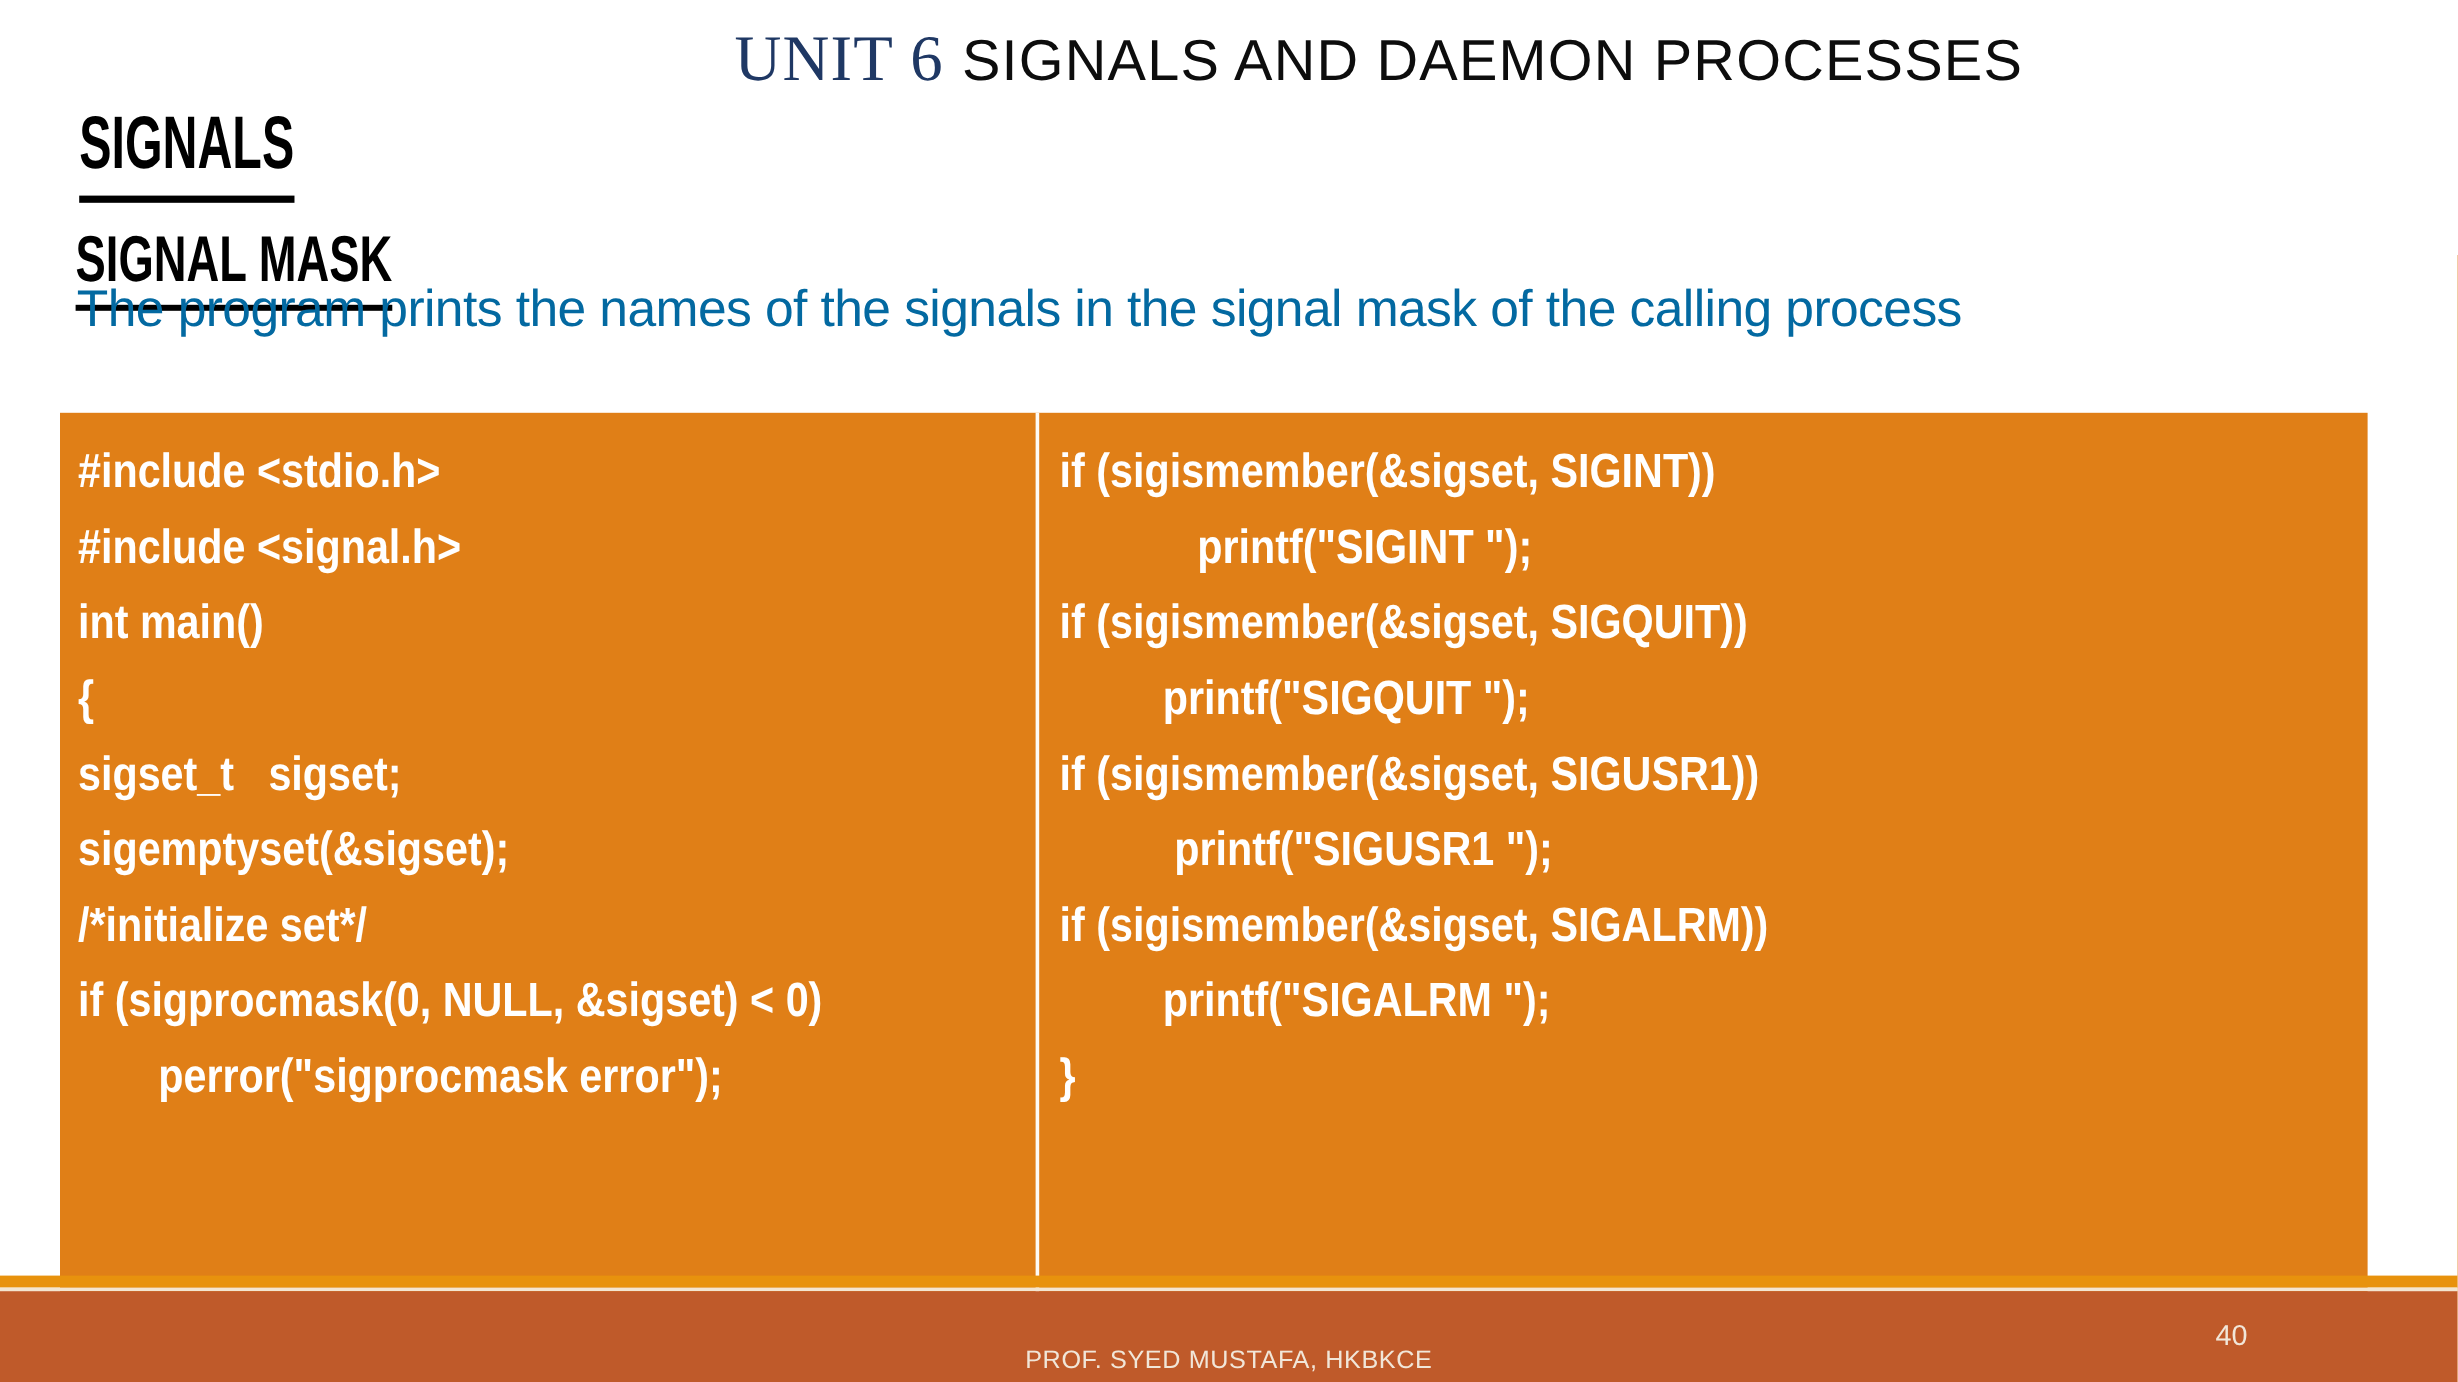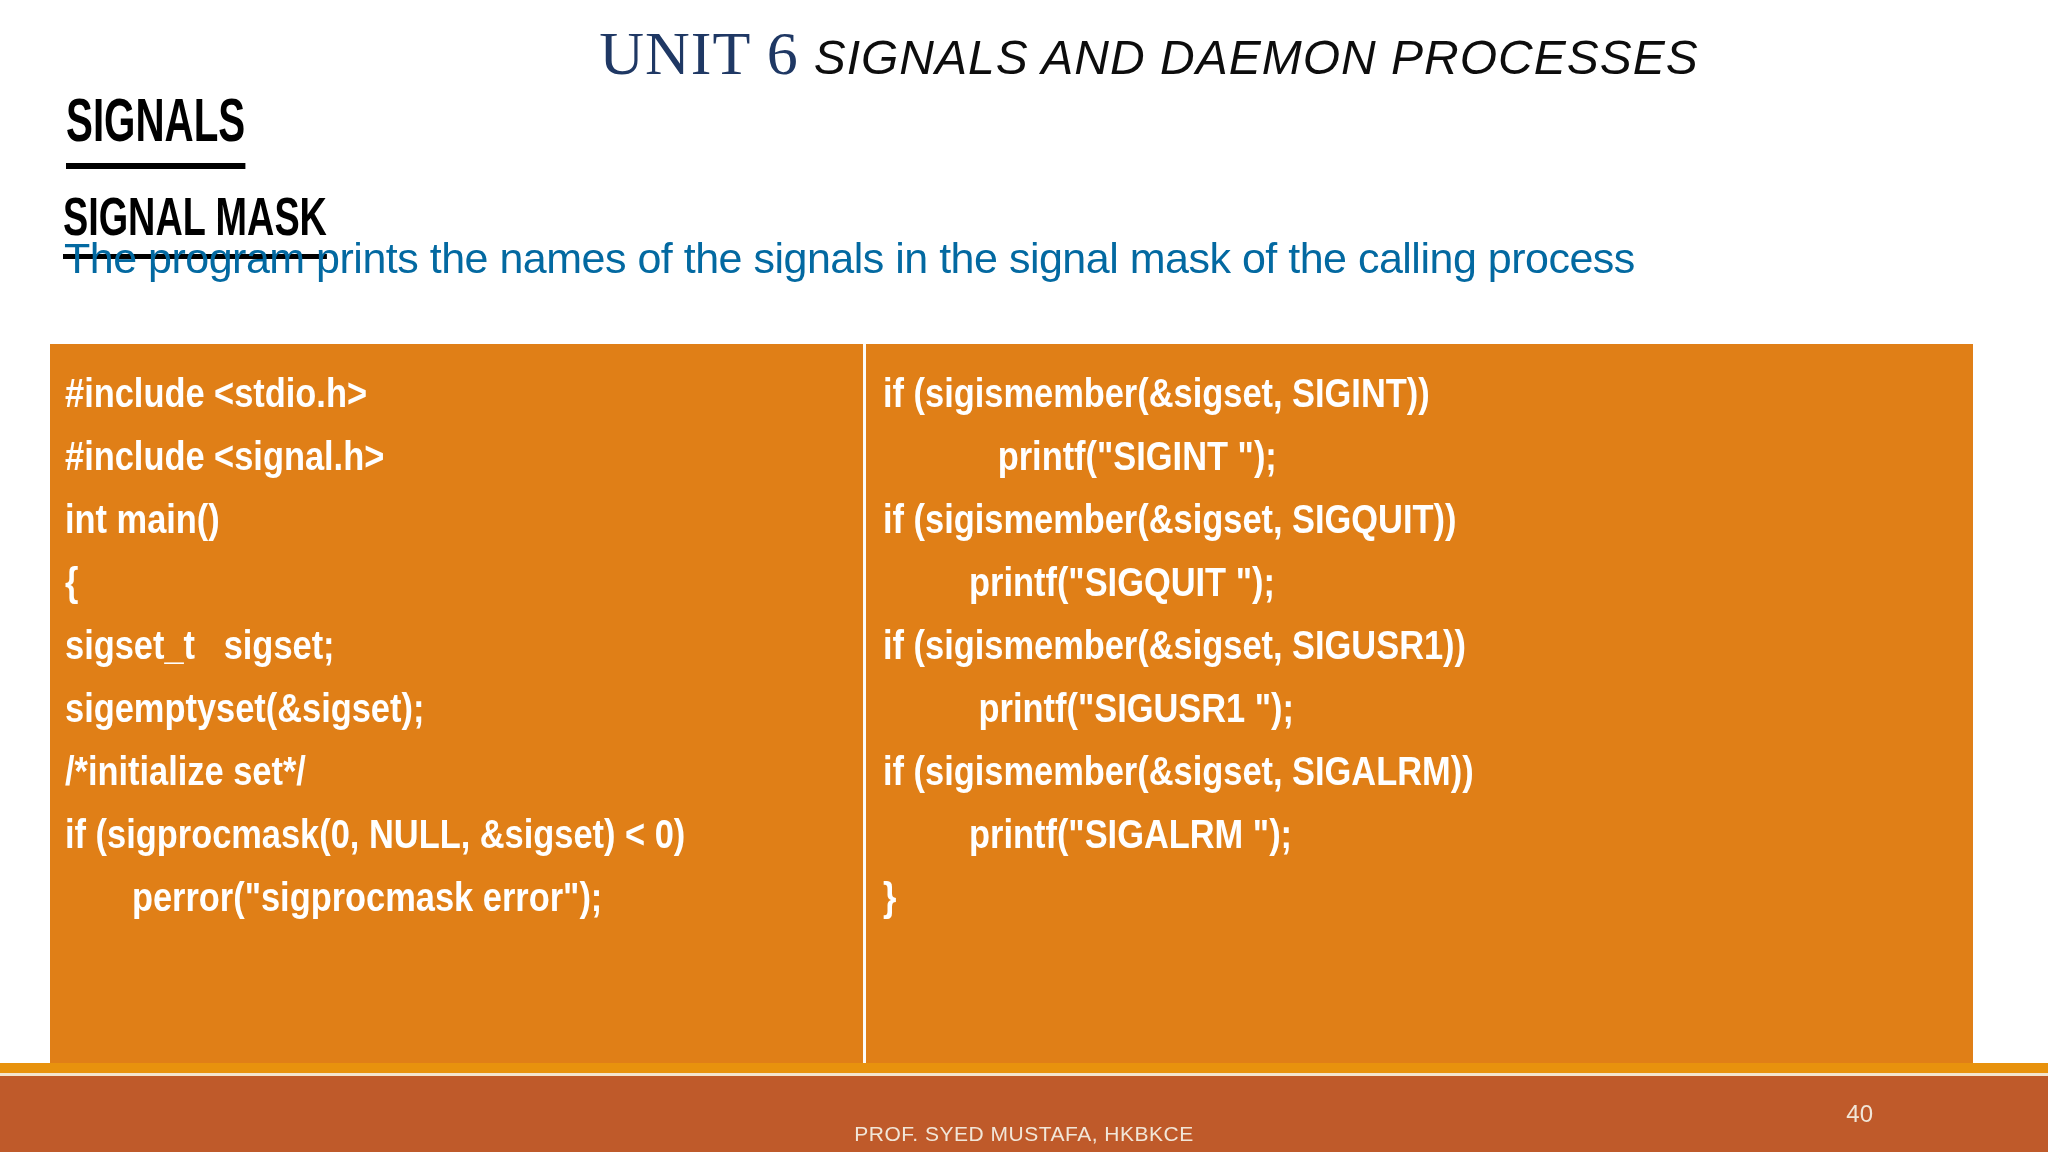--- a/index.html
+++ b/index.html
@@ -13,31 +13,30 @@
 
   
   .title-row {
     position: absolute;
     top: 18px; left: 250px; right: 0;
     text-align: center;
     white-space: nowrap;
   }
   .title-unit {
     font-family: "Liberation Serif", serif;
-    font-size: 62px;
+    font-size: 54px;
     color: #1F3864;
     letter-spacing: 1px;
   }
   .title-rest {
     font-family: "Liberation Sans", sans-serif;
     font-size: 48px;
     color: #0d0d0d;
     margin-left: 15px;
     letter-spacing: 1px;
-    font-style: italic;
   }
 
   
   .heading-signals {
     position: absolute; left: 66px; top: 84px;
   }
   .heading-signals .txt {
     display: inline-block;
     font-size: 62px; font-weight: bold; color: #000;
     transform: scaleX(0.65); transform-origin: 0 0;

